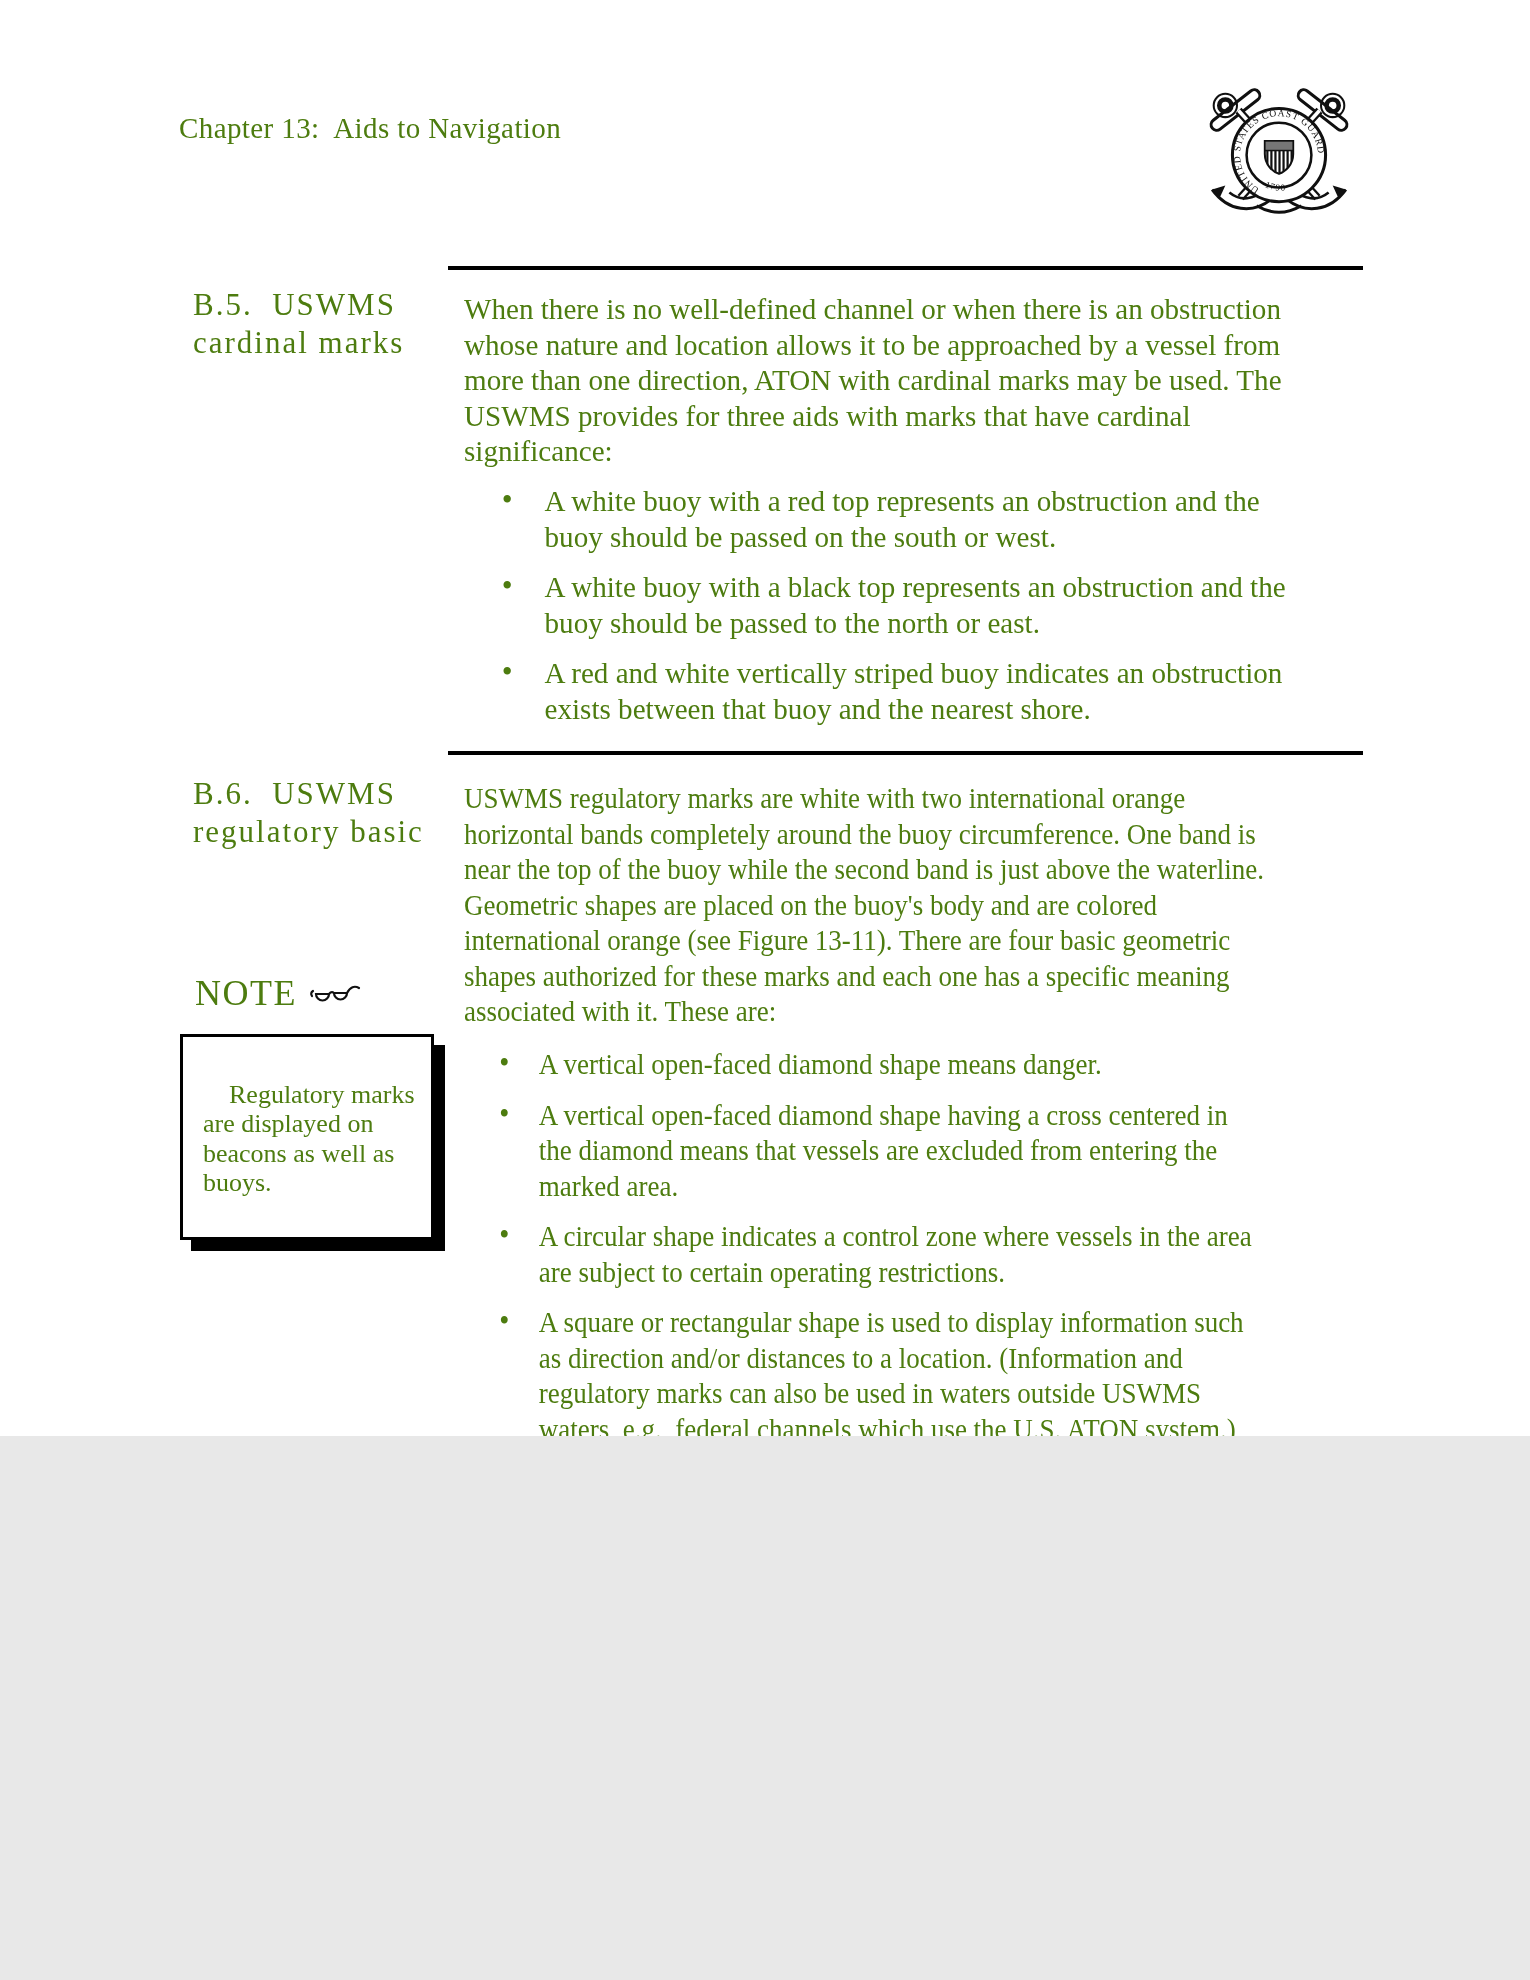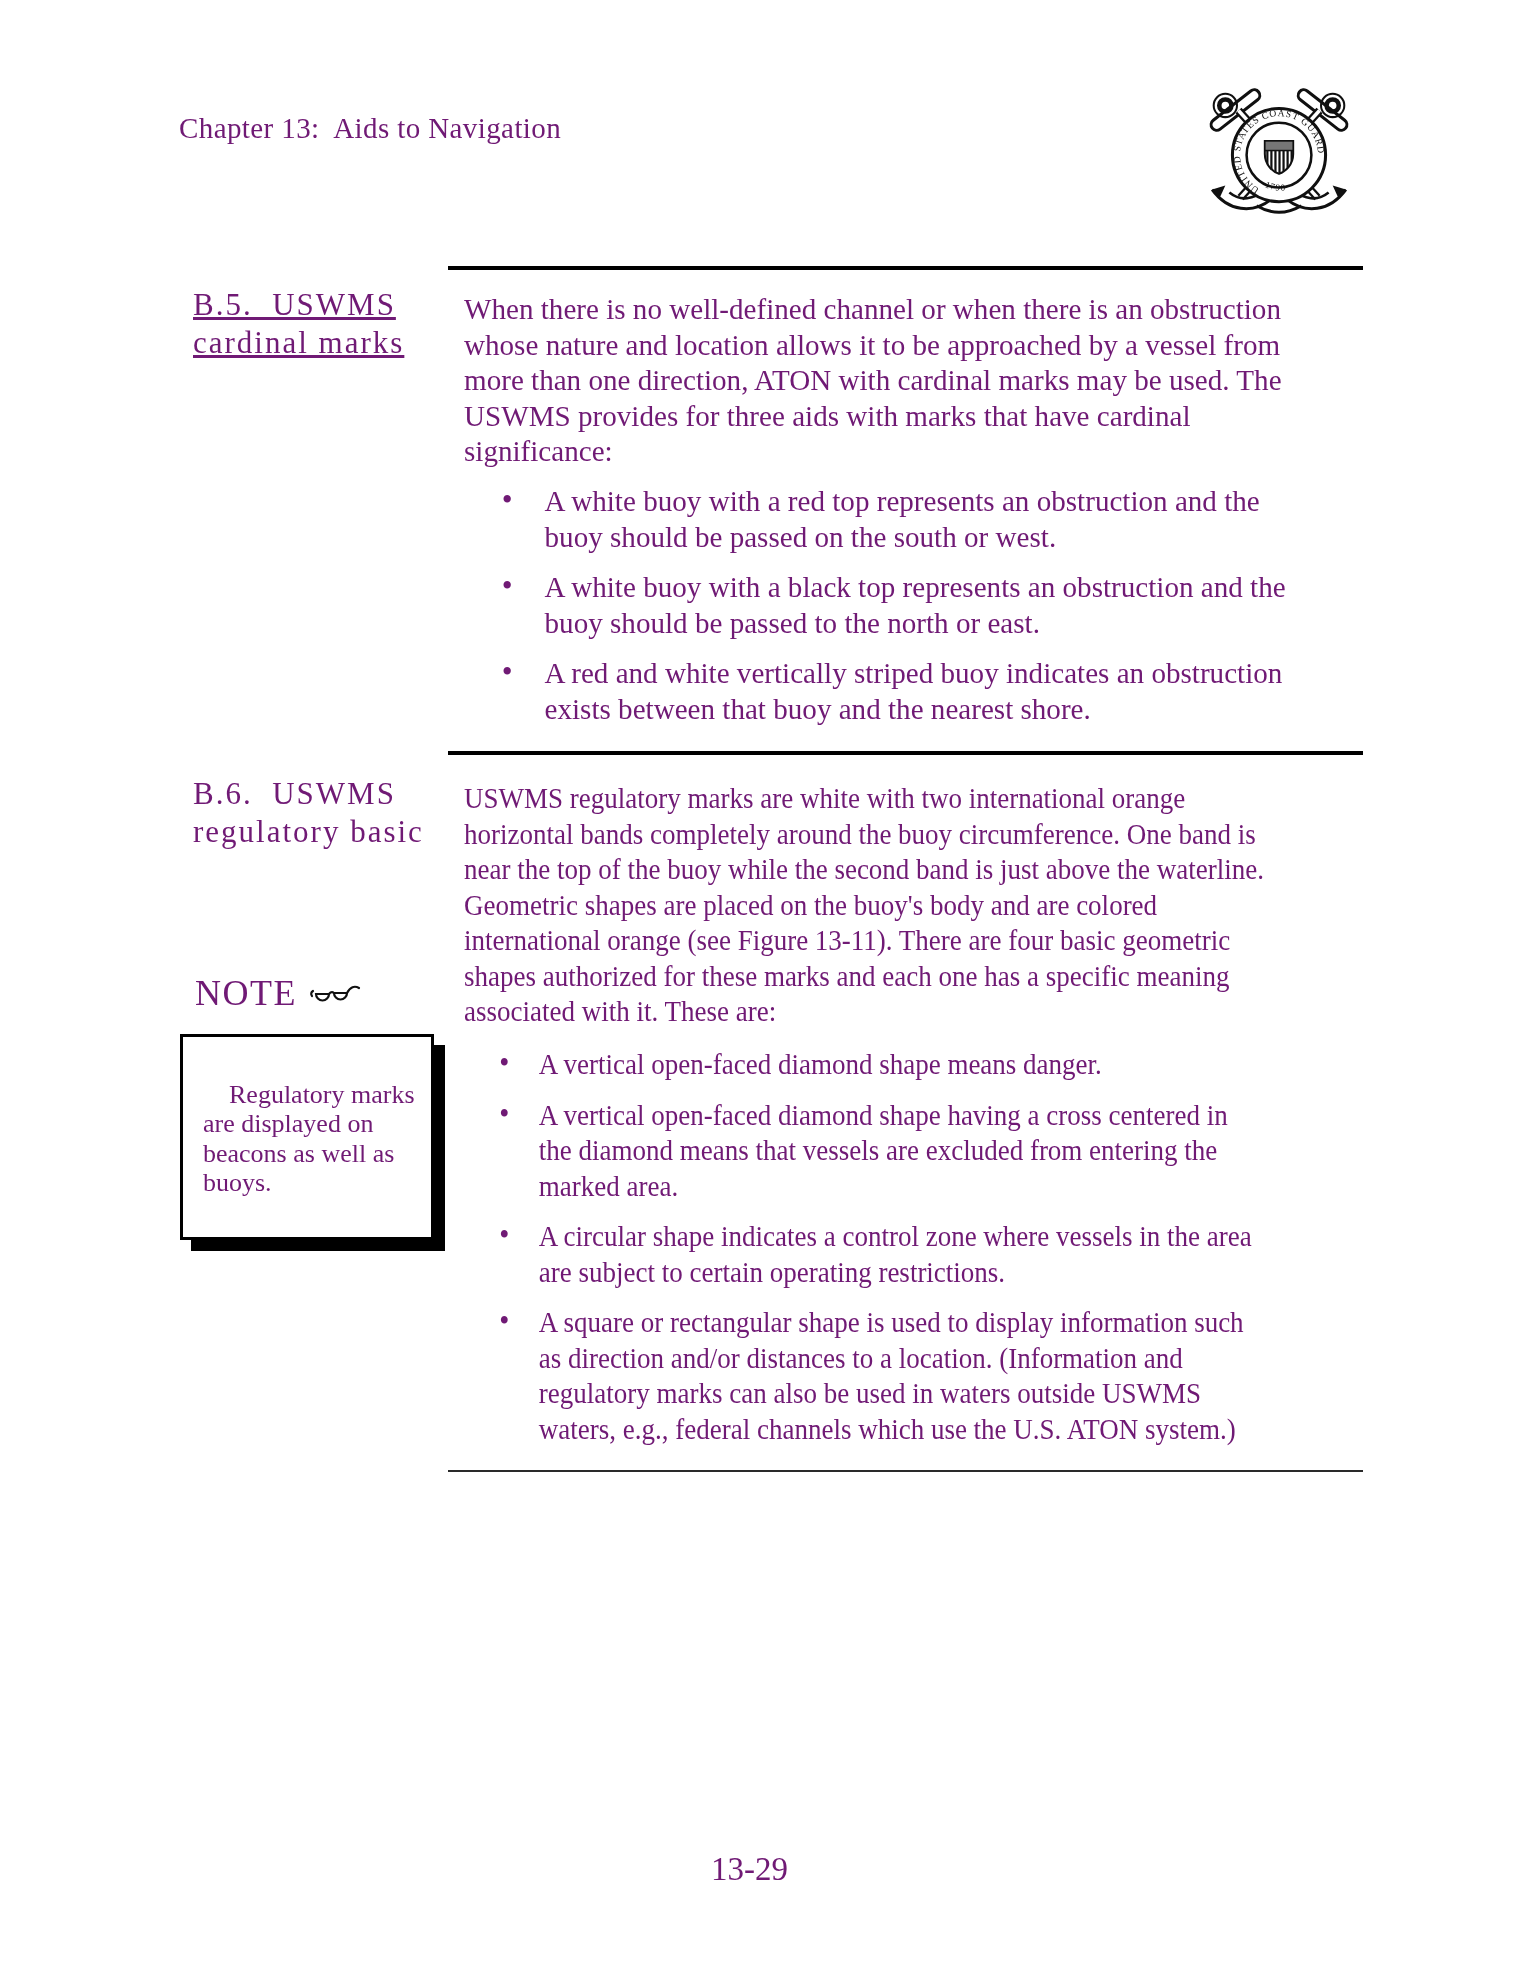--- a/index.html
+++ b/index.html
@@ -1,40 +1,40 @@
 <!DOCTYPE html>
 <html><head>
 <meta charset="utf-8">
 <style>
   html,body{margin:0;padding:0;background:#e8e8e8;}
   .page{
     position:relative;
-    width:1530px;height:1980px;
+    width:1530px;height:1436px;
     margin:0 auto;
     background:#ffffff;
     font-family:"Liberation Serif","DejaVu Serif",serif;
-    color:#701a75;
+    color:#4d7c0f;
     overflow:hidden;
   }
   .abs{position:absolute;}
   .pre{white-space:pre-wrap;}
   .chapter-header{
     left:179px;top:112px;
     font-size:29px;letter-spacing:0.4px;white-space:pre;
   }
   .seal{left:1198px;top:72px;width:162px;height:150px;}
   .rule{background:#000;}
   .rule-1{left:448px;top:266px;width:915px;height:4px;}
   .rule-2{left:448px;top:751px;width:915px;height:4px;}
   .rule-3{left:448px;top:1470px;width:915px;height:2px;background:#2a2a2a;}
   .side-heading{
     left:193px;
     font-size:31px;line-height:38px;letter-spacing:2px;
   }
-  .h-b5{top:286px;text-decoration:underline;}
+  .h-b5{top:286px;}
   .h-b6{top:775px;}
   .body-col{
     left:464px;width:930px;
     font-size:30px;line-height:35.5px;
     transform-origin:0 0;
   }
   .b5-body{top:291px;transform:scaleX(0.97);}
   .b6-body{top:780px;transform:scaleX(0.90);}
   .bullets{
     left:465px;width:940px;

